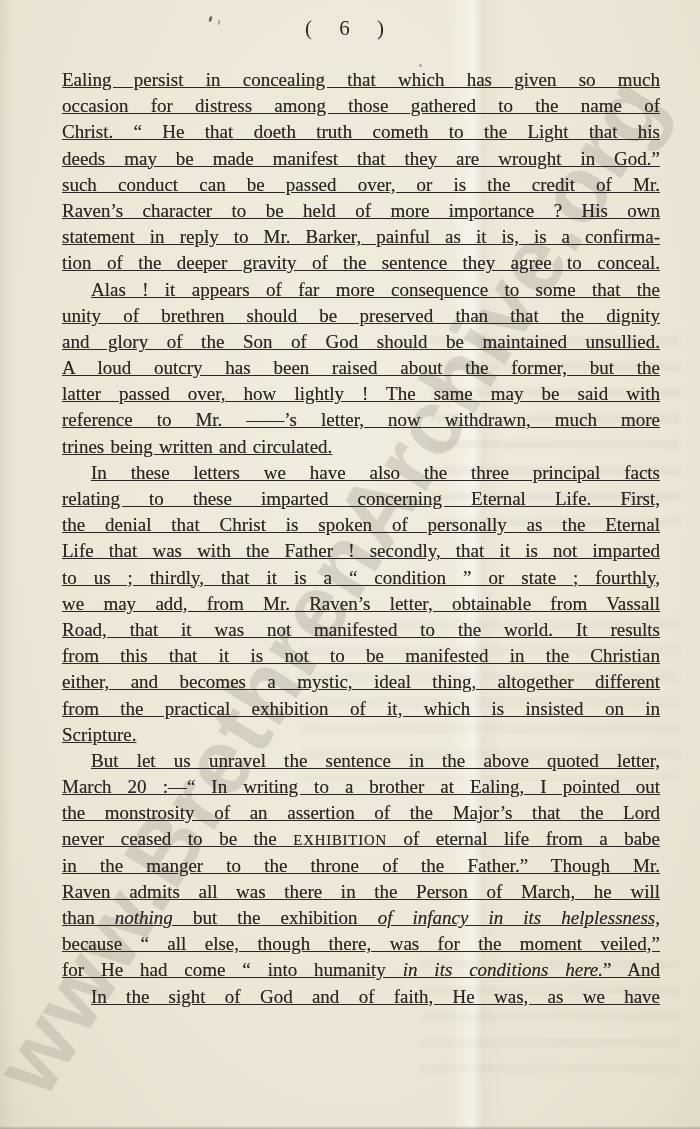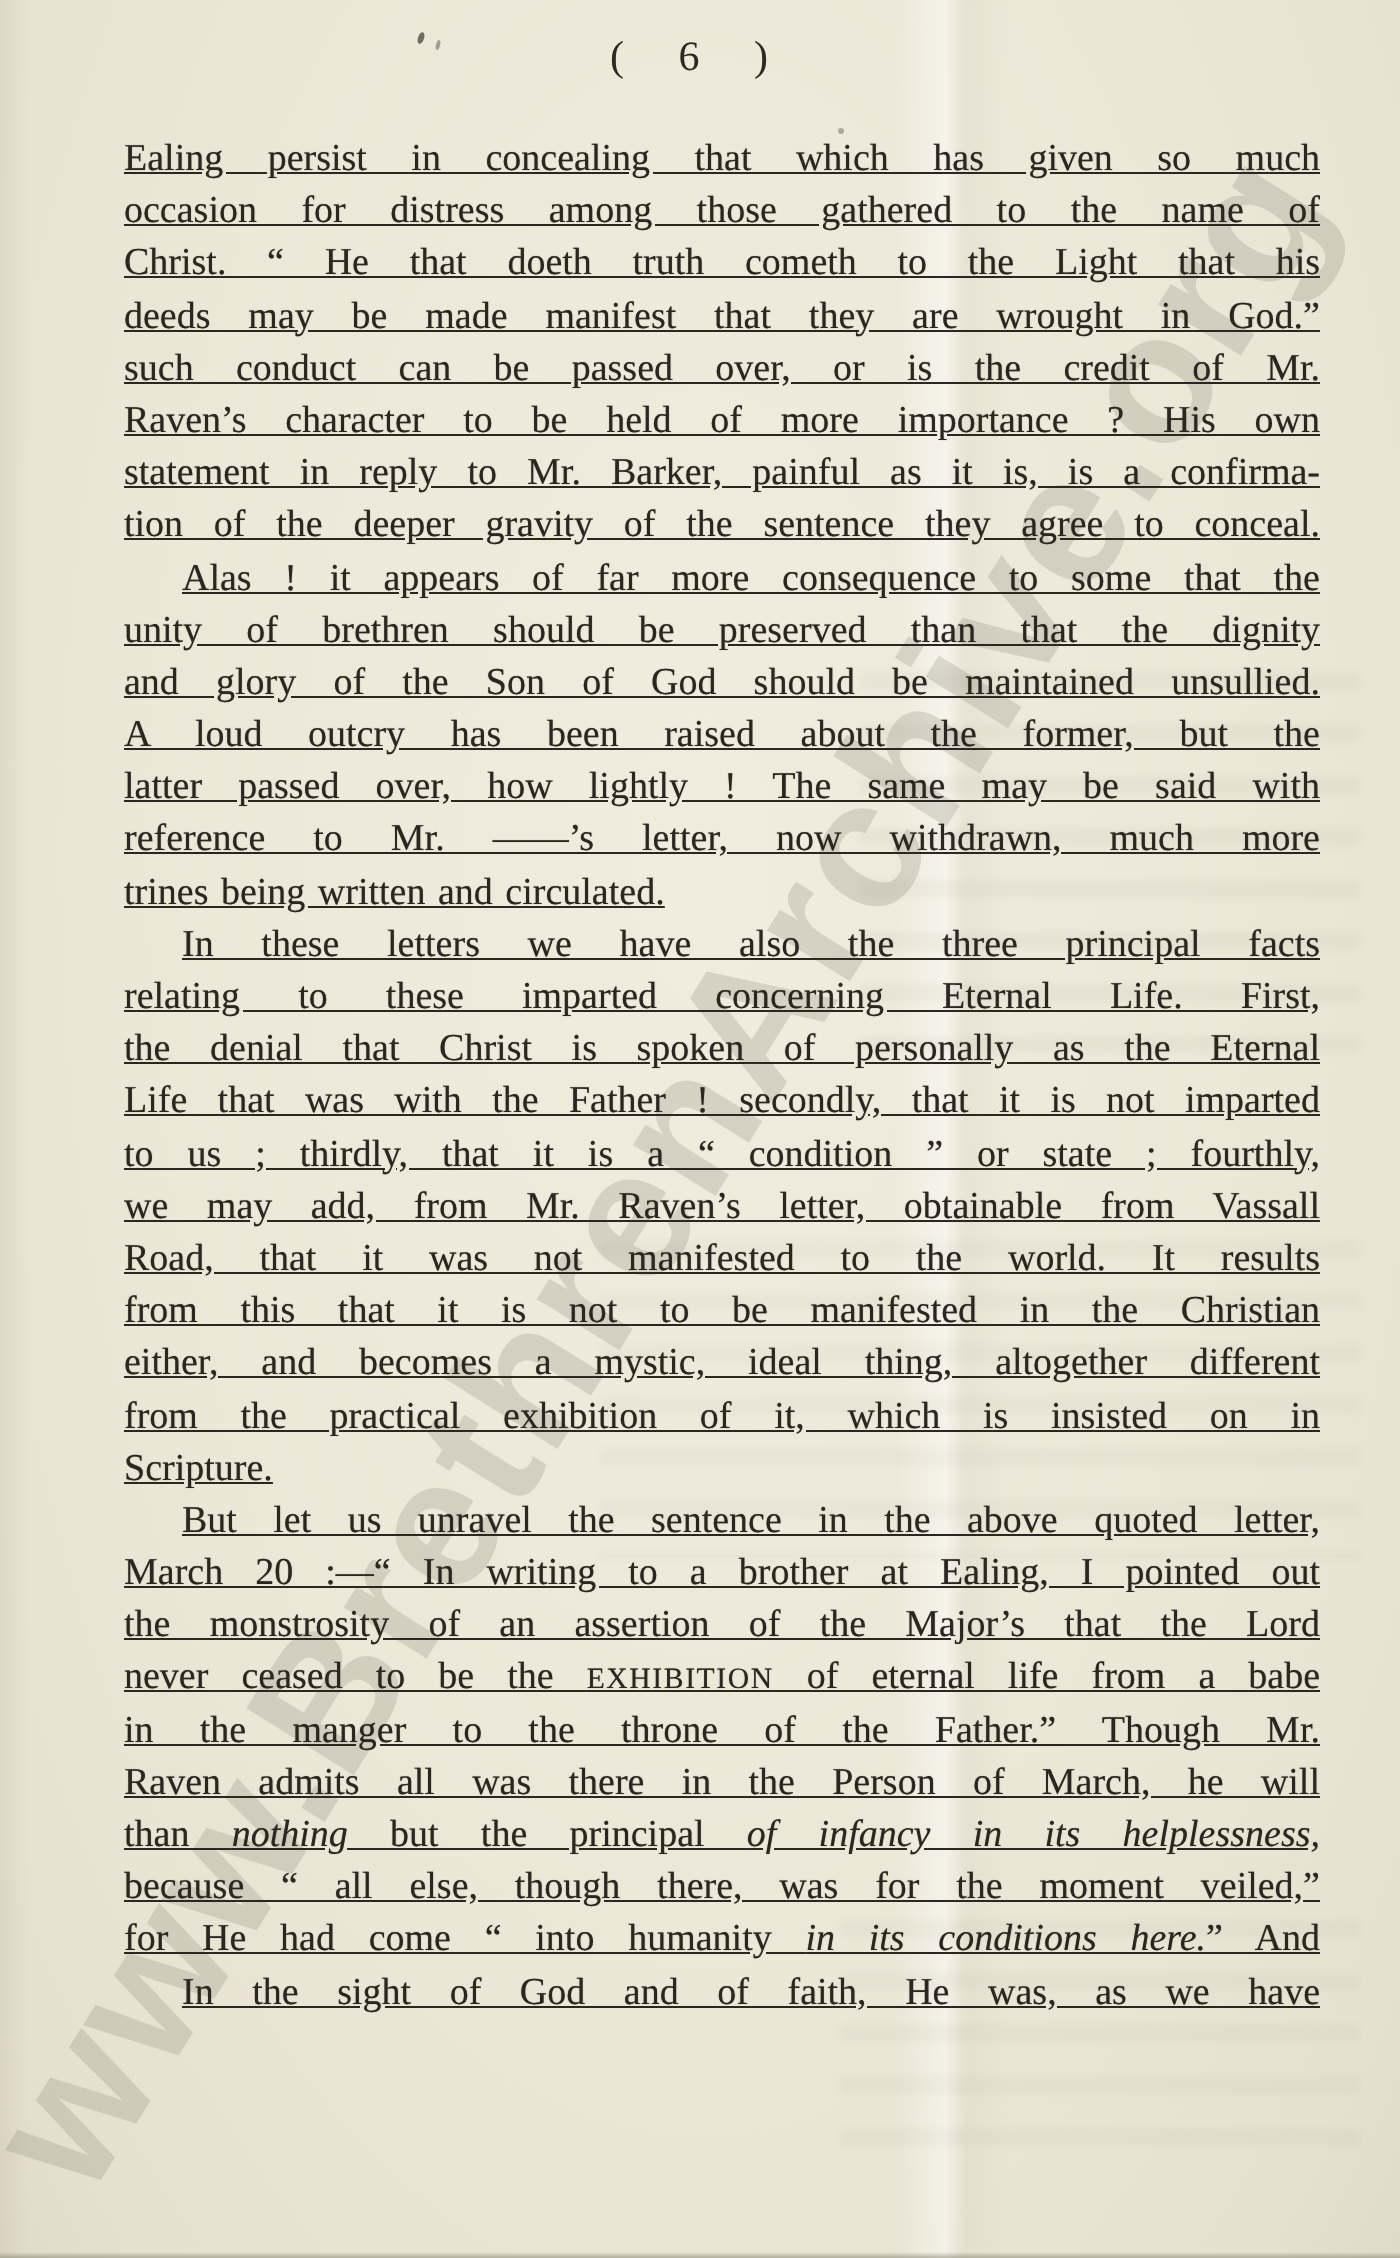--- a/index.html
+++ b/index.html
@@ -114,21 +114,21 @@
         <div class="line"><span>from the practical exhibition of it, which is insisted on in</span></div>
         <div class="line noj"><span>Scripture.</span></div>
       </div>
       <div>
         <div class="line ind"><span>But let us unravel the sentence in the above quoted letter,</span></div>
         <div class="line"><span>March 20 :—“ In writing to a brother at Ealing, I pointed out</span></div>
         <div class="line"><span>the monstrosity of an assertion of the Major’s that the Lord</span></div>
         <div class="line"><span>never ceased to be the </span><span class="sc">EXHIBITION</span><span> of eternal life from a babe</span></div>
         <div class="line"><span>in the manger to the throne of the Father.”  Though Mr.</span></div>
         <div class="line"><span>Raven admits all was there in the Person of March, he will</span></div>
-        <div class="line"><span>than </span><span class="i">nothing</span><span> but the principal </span><span class="i">of infancy in its helplessness,</span></div>
+        <div class="line"><span>than </span><span class="i">nothing</span><span> but the exhibition </span><span class="i">of infancy in its helplessness,</span></div>
         <div class="line"><span>because “ all else, though there, was for the moment veiled,”</span></div>
         <div class="line"><span>for He had come “ into humanity </span><span class="i">in its conditions here.</span><span>”  And</span></div>
       </div>
       <div>
         <div class="line ind"><span>In the sight of God and of faith, He was, as we have</span></div>
       </div>
     </div>
 </div>
 
 </body></html>

